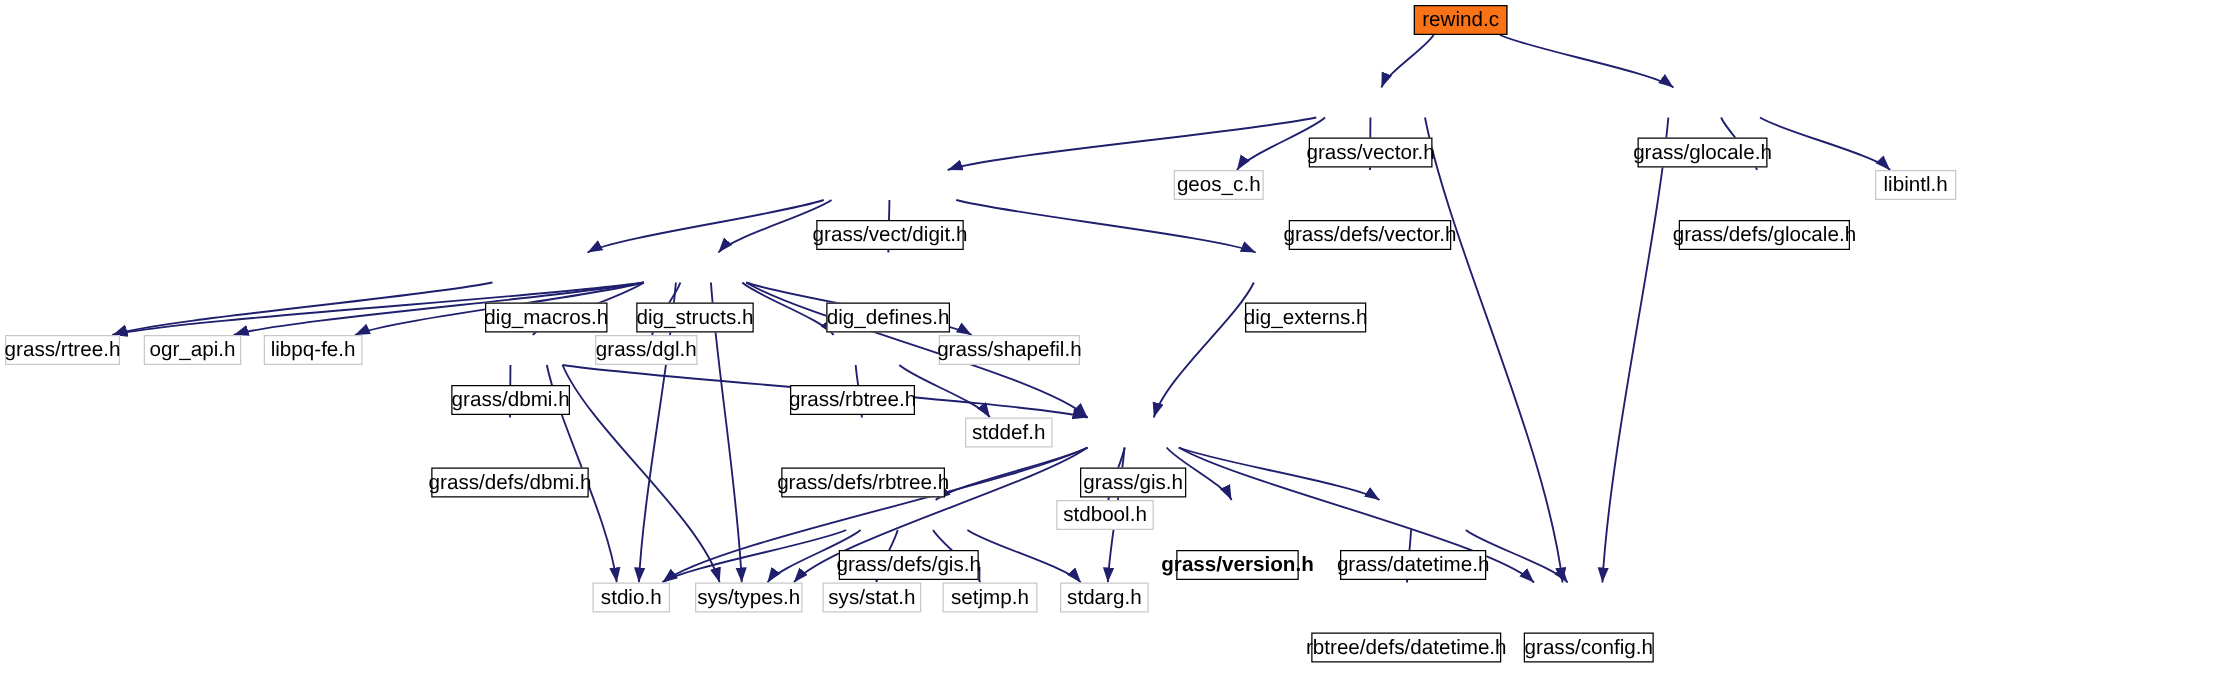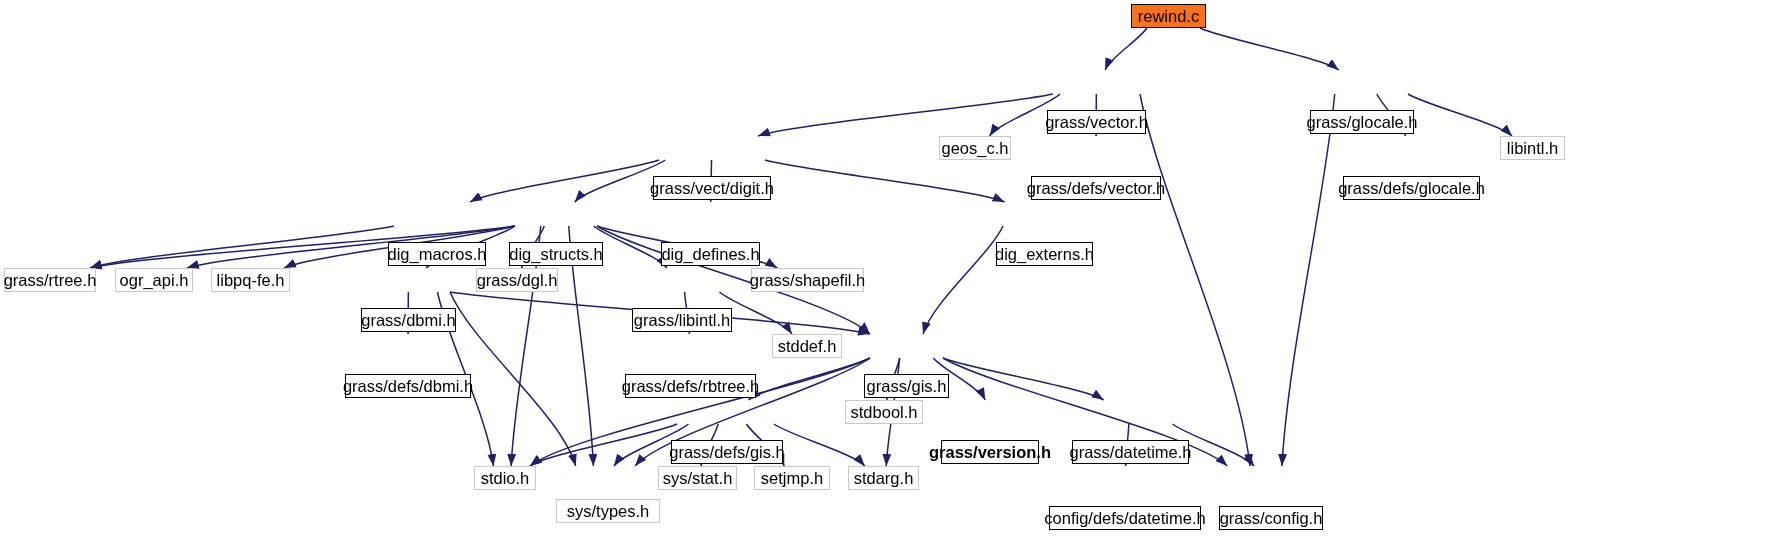--- a/index.html
+++ b/index.html
@@ -117,21 +117,21 @@
       <div class="node faint" style="left: 211px; top: 268px; width: 79px; height: 24px;">
         <span>libpq-fe.h</span>
       </div>
       <div class="node solid" style="left: 361px; top: 268px; width: 95px; height: 24px;">
         <span>grass/dbmi.h</span>
       </div>
       <div class="node faint" style="left: 476px; top: 268px; width: 82px; height: 24px;">
         <span>grass/dgl.h</span>
       </div>
       <div class="node solid" style="left: 632px; top: 268px; width: 100px; height: 24px;">
-        <span>grass/libintl.h</span>
+        <span>grass/rbtree.h</span>
       </div>
       <div class="node faint" style="left: 751px; top: 268px; width: 113px; height: 24px;">
         <span>grass/shapefil.h</span>
       </div>
       <div class="node solid" style="left: 345px; top: 334px; width: 126px; height: 24px;">
         <span>grass/defs/dbmi.h</span>
       </div>
       <div class="node solid" style="left: 625px; top: 334px; width: 131px; height: 24px;">
         <span>grass/defs/rbtree.h</span>
       </div>
@@ -149,32 +149,32 @@
       </div>
       <div class="node solid" style="left: 941px; top: 400px; width: 98px; height: 24px; font-weight: bold;">
         <span>grass/version.h</span>
       </div>
       <div class="node solid" style="left: 1072px; top: 400px; width: 117px; height: 24px;">
         <span>grass/datetime.h</span>
       </div>
       <div class="node faint" style="left: 474px; top: 466px; width: 62px; height: 24px;">
         <span>stdio.h</span>
       </div>
-      <div class="node faint" style="left: 556px; top: 466px; width: 104px; height: 24px; margin-top: 33px;">
+      <div class="node faint" style="left: 556px; top: 466px; width: 86px; height: 24px;">
         <span>sys/types.h</span>
       </div>
       <div class="node faint" style="left: 658px; top: 466px; width: 79px; height: 24px;">
         <span>sys/stat.h</span>
       </div>
       <div class="node faint" style="left: 754px; top: 466px; width: 76px; height: 24px;">
         <span>setjmp.h</span>
       </div>
       <div class="node faint" style="left: 848px; top: 466px; width: 71px; height: 24px;">
         <span>stdarg.h</span>
       </div>
       <div class="node solid" style="left: 1049px; top: 466px; width: 152px; height: 24px;">
-        <span>config/defs/datetime.h</span>
+        <span>rbtree/defs/datetime.h</span>
       </div>
       <div class="node solid" style="left: 1219px; top: 466px; width: 104px; height: 24px;">
         <span>grass/config.h</span>
       </div>
     </div>
 </div>
 
 </body></html>

